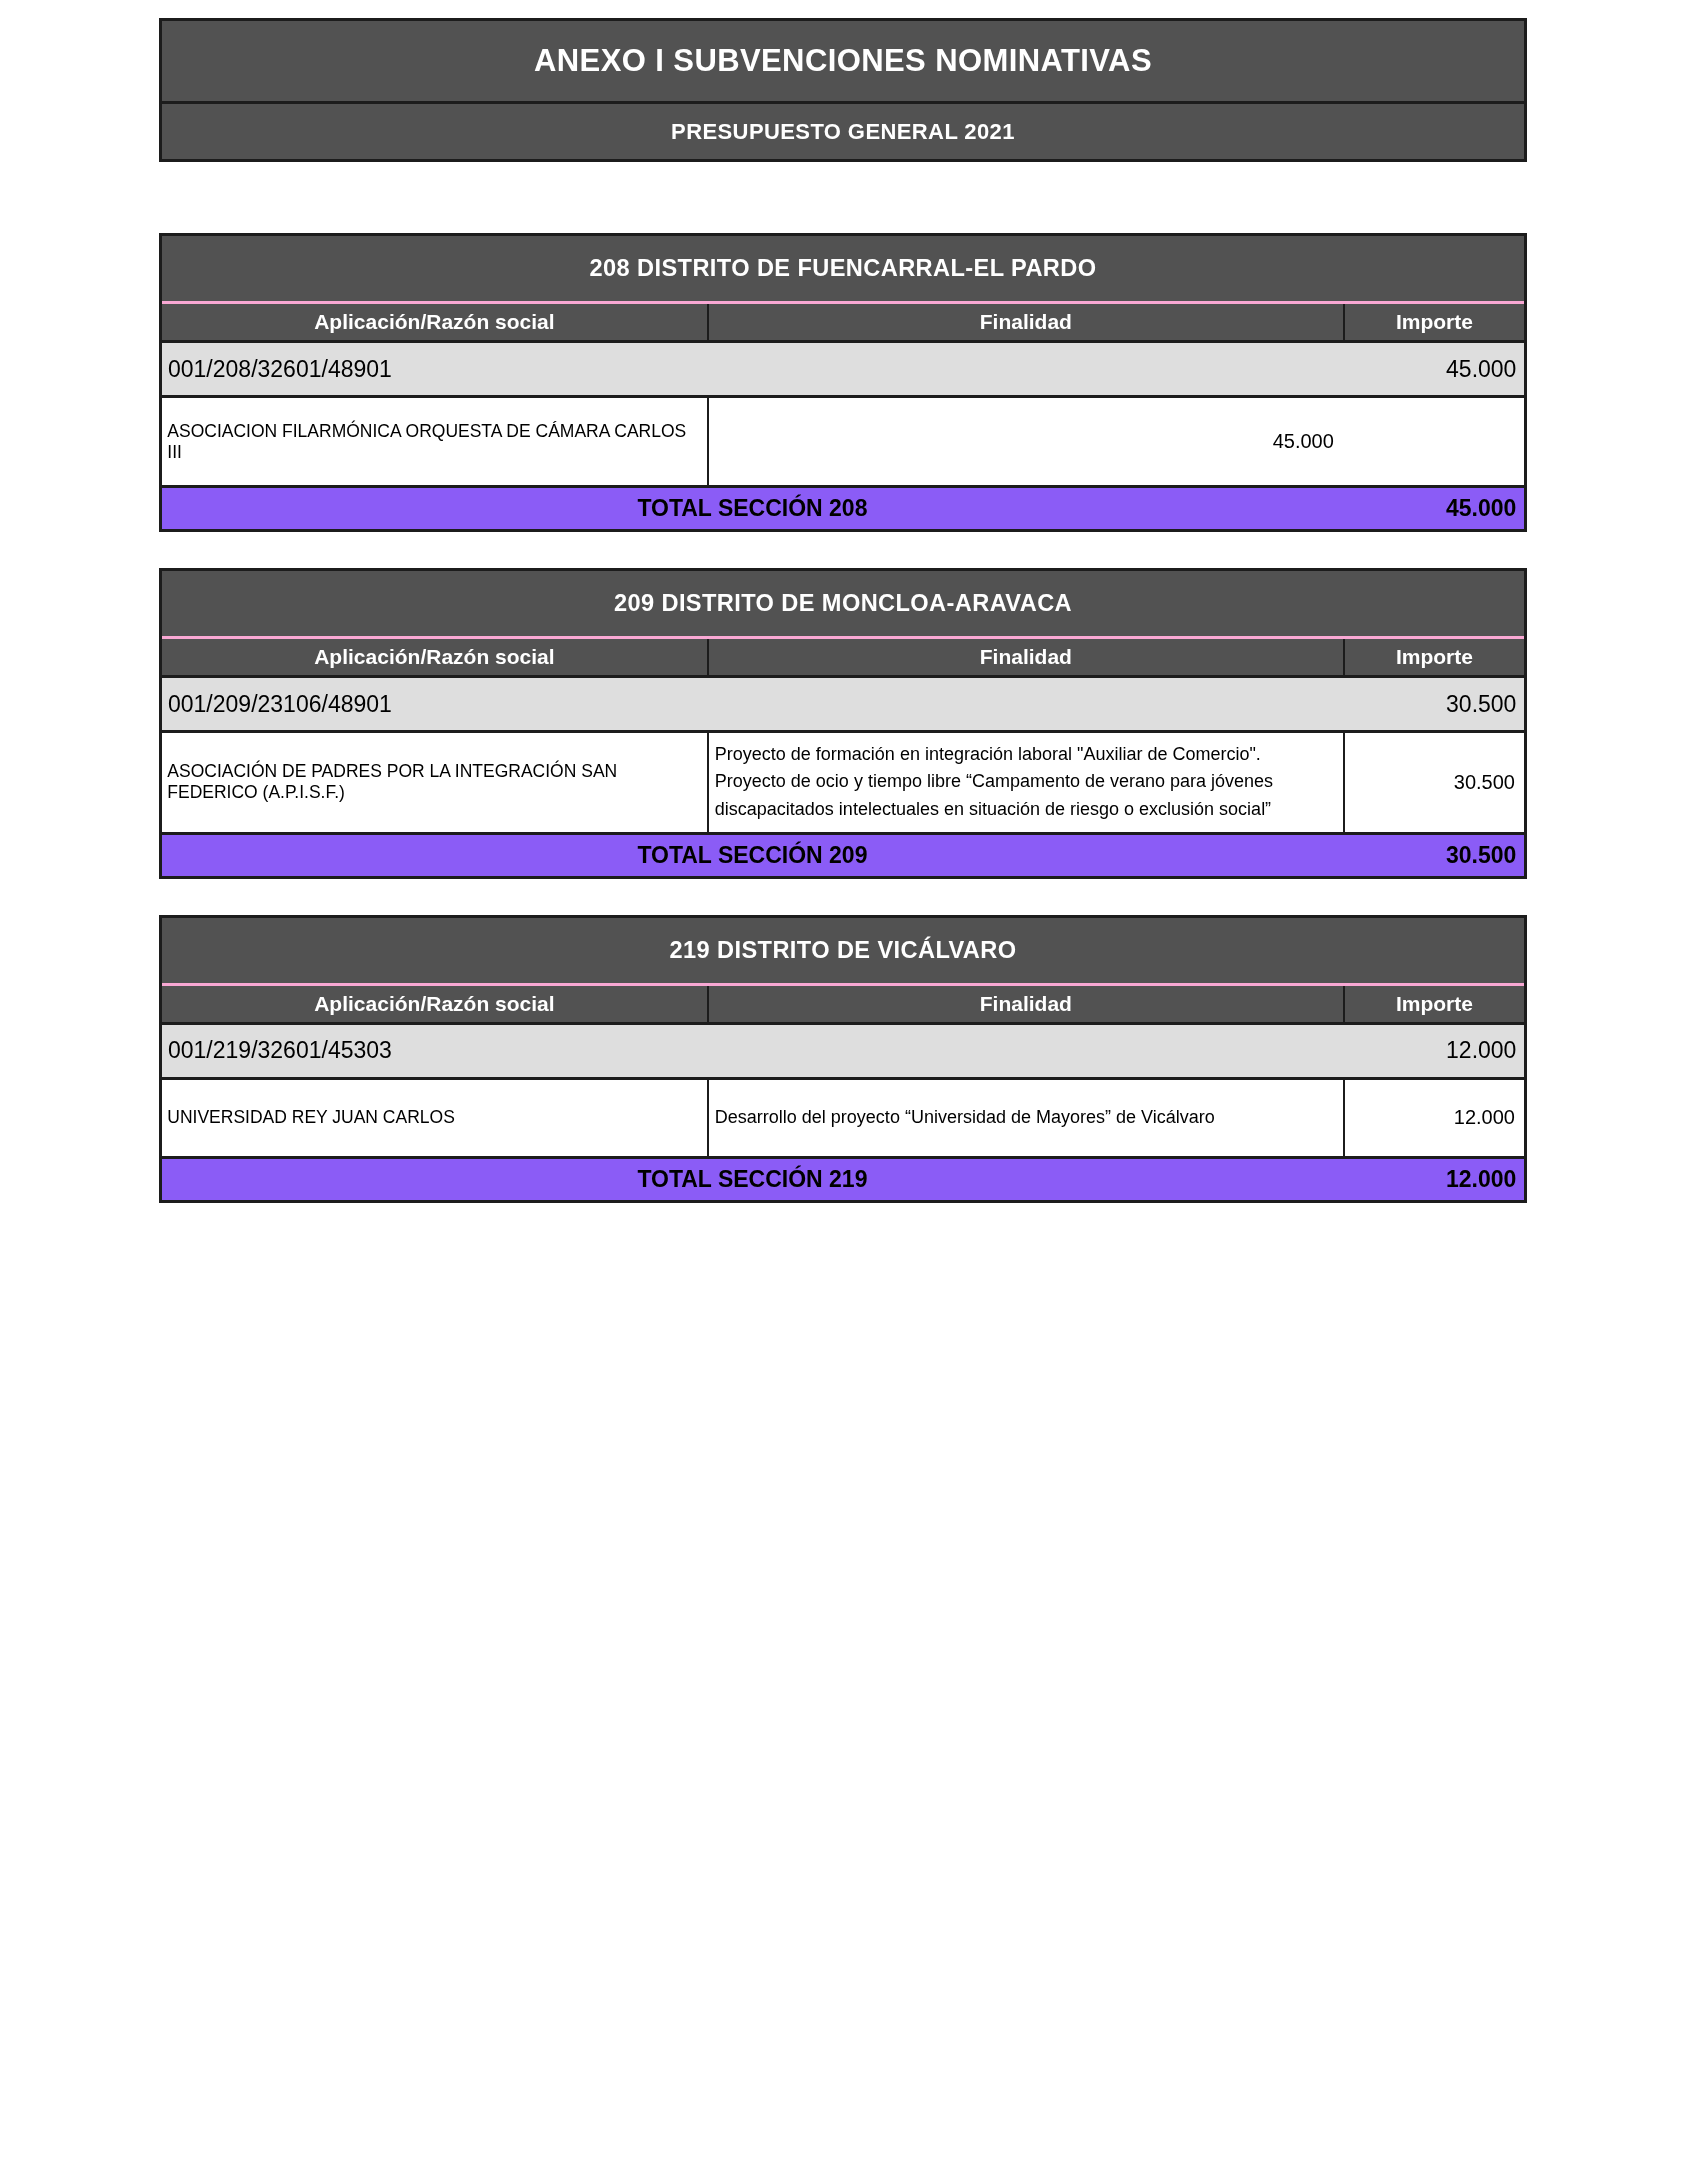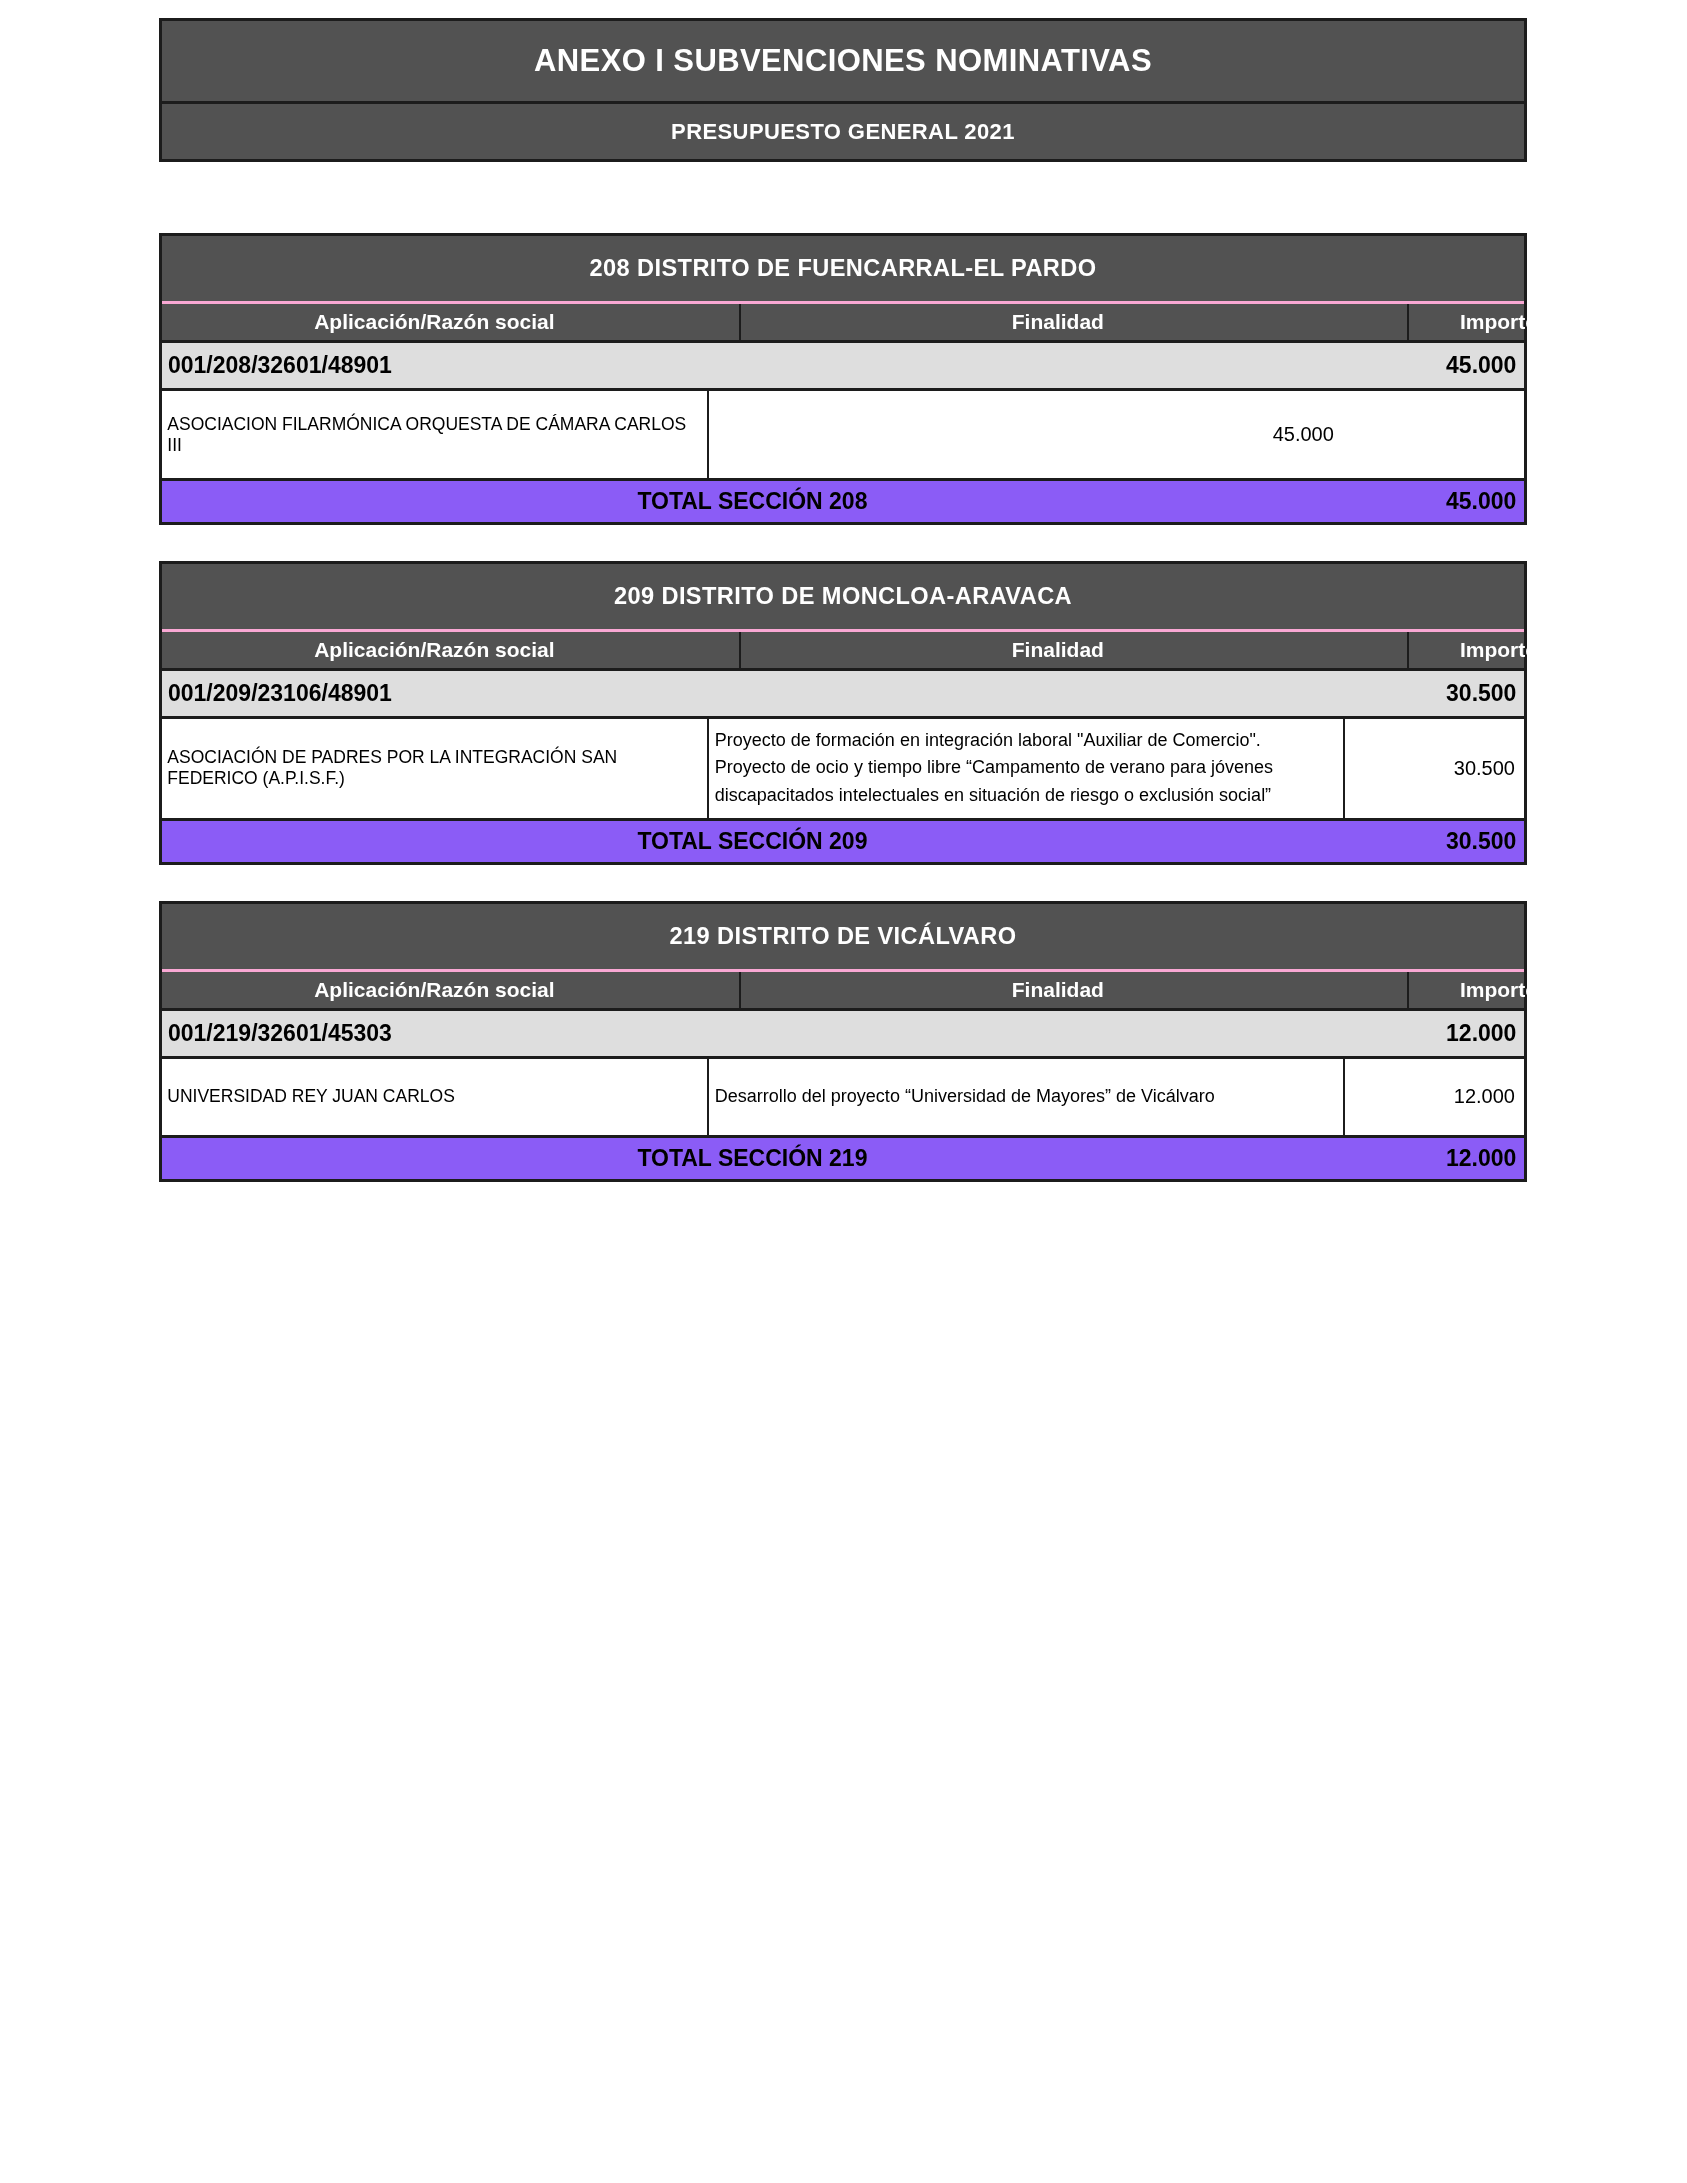--- a/index.html
+++ b/index.html
@@ -49,34 +49,33 @@
     background: #525252;
     color: #ffffff; font-weight: bold; font-size: 23.6px; letter-spacing: 0.4px;
     display: flex; align-items: center; justify-content: center;
     border-bottom: 3px solid #f9a8d4;
   }
   .t-head {
     display: grid;
     grid-template-columns: 40% 46.7% 13.3%;
     background: #525252;
     border-bottom: 3px solid #1c1c1c;
-    gap: 32px;
   }
   .hcell {
     height: 36px;
     color: #ffffff; font-weight: bold; font-size: 21px;
     display: flex; align-items: center; justify-content: center;
   }
   .hcell + .hcell { border-left: 2.3px solid #1c1c1c; }
 
   .t-app {
-    height: 48px;
+    height: 55px;
     background: #dedede;
     display: flex; align-items: center; justify-content: space-between;
-    font-weight: bold; font-size: 23px;
+    font-weight: normal; font-size: 23px;
     padding: 0 7.6px 0 6px;
     border-bottom: 3px solid #1c1c1c;
   }
   .t-data {
     display: grid;
     grid-template-columns: 40% 46.7% 13.3%;
     background: #ffffff;
     border-bottom: 3px solid #1c1c1c;
   }
   .dcell { display: flex; align-items: center; }

